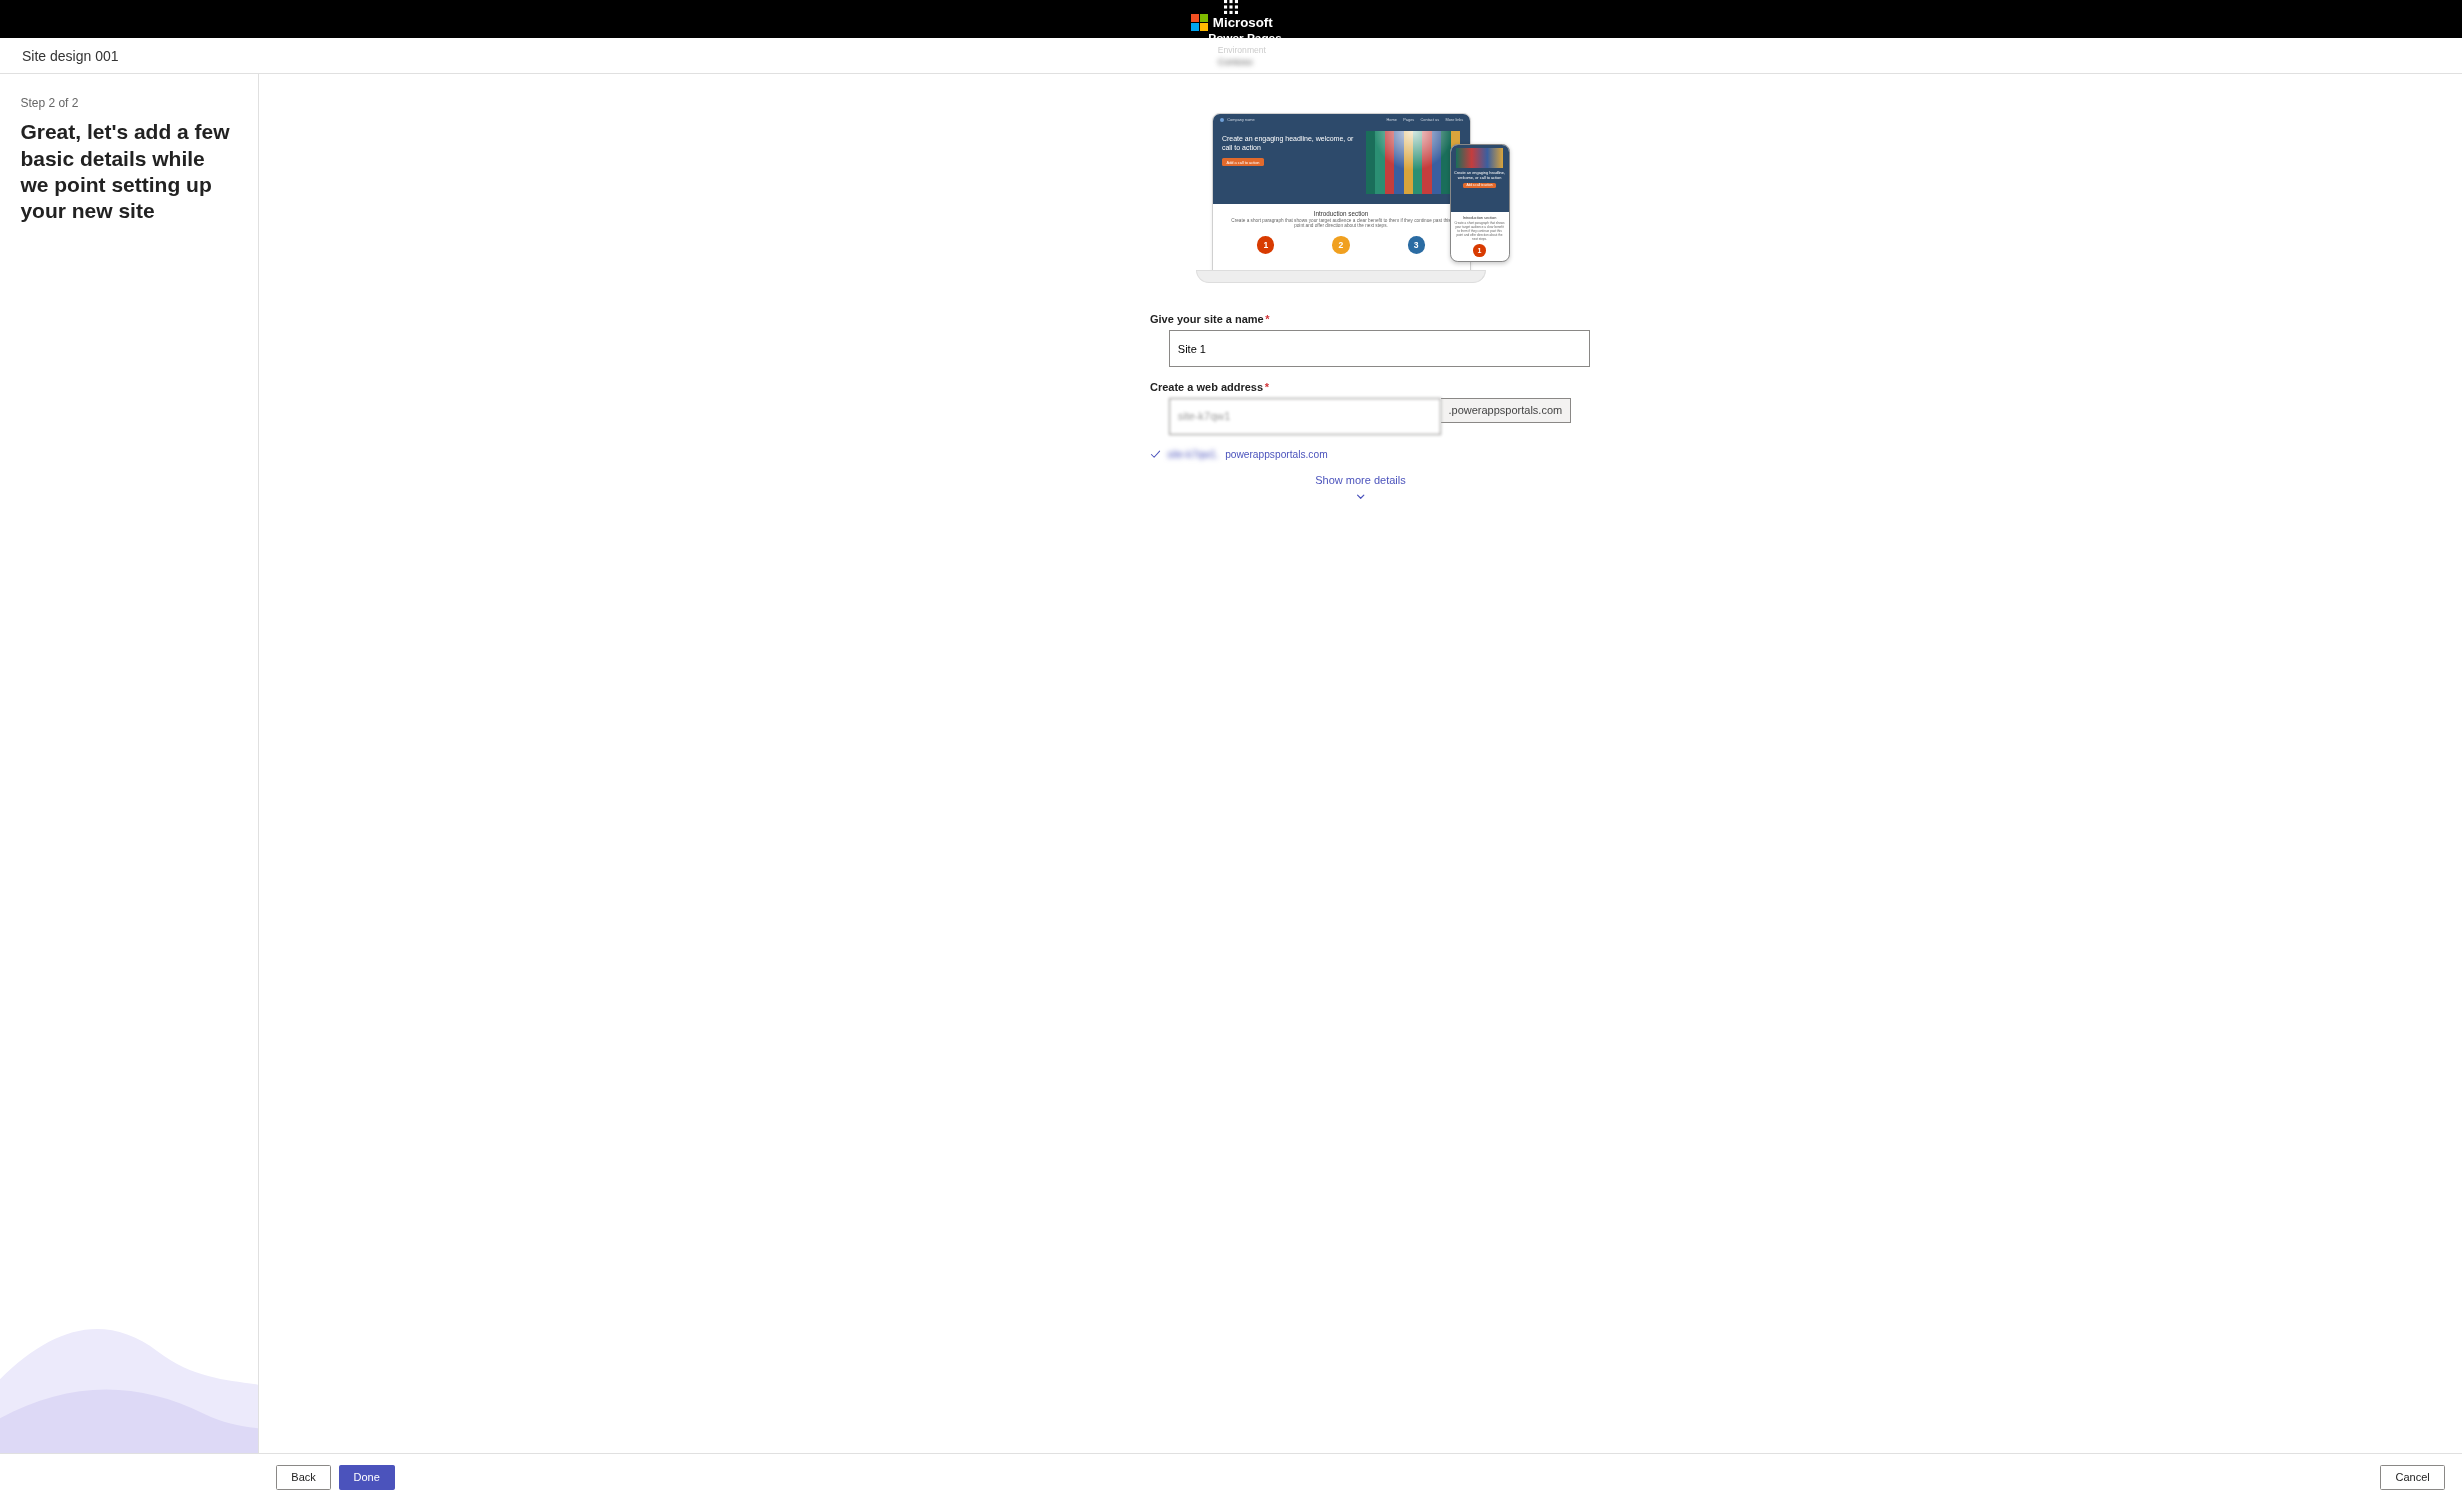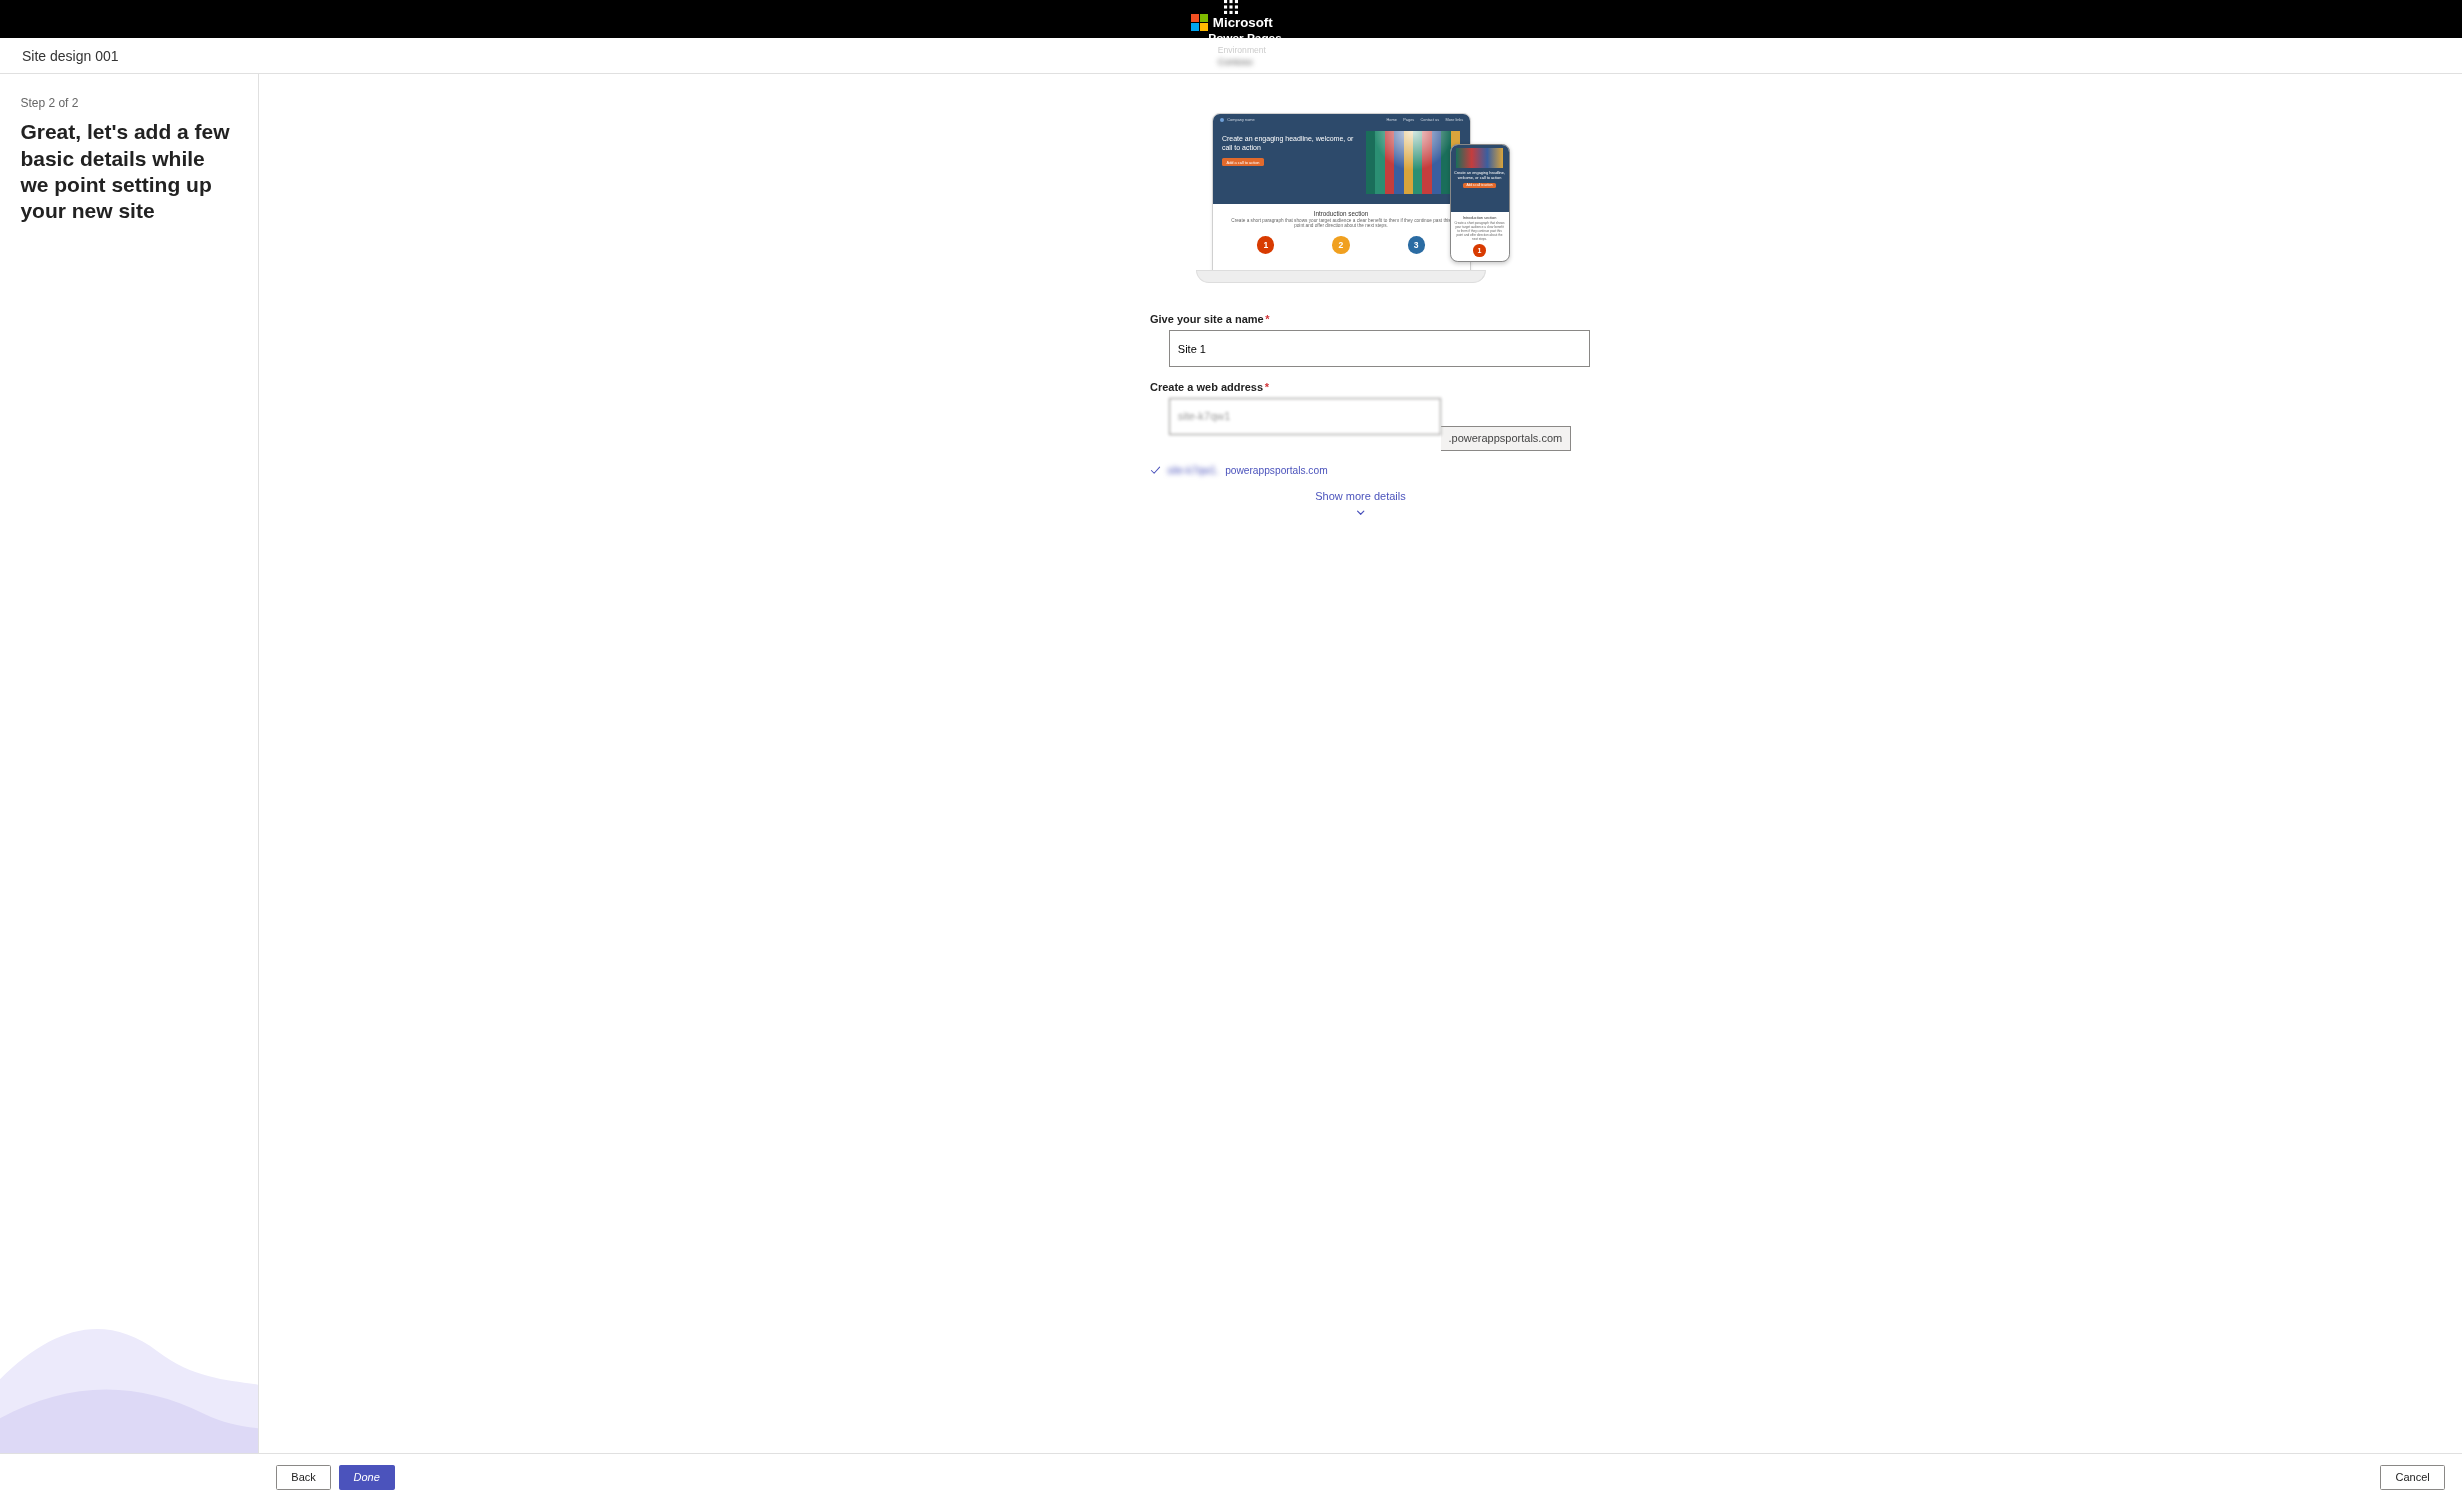--- a/index.html
+++ b/index.html
@@ -238,21 +238,20 @@
   .addr-suffix {
     height: 25px;
     border: 0.8px solid #8a8886;
     border-left: none;
     background: #f3f2f1;
     font-size: 11px;
     color: #444;
     display:flex; align-items:center;
     padding: 0 7.8px;
     white-space: nowrap;
-    margin-top: 28px;
   }
   .validated-row {
     display:flex; align-items:flex-start; gap:6.3px;
     margin-top:14px;
     font-size:10.2px;
     color:#4b53bc;
   }
   .validated-row svg { width:11px; height:11px; stroke:#4b53bc; fill:none; }
   .validated-row .blur { filter: blur(2.4px); color:#4b53bc; }
   .show-more {
@@ -282,21 +281,20 @@
     border-radius: 1.6px;
     cursor: pointer;
     border: 0.8px solid #8a8886;
     background: #fff;
     color: #222;
   }
   .btn.primary {
     background: #4b53bc;
     border-color: #4b53bc;
     color: #fff;
-    font-style: italic;
   }
 
   @media (max-width: 942px){
     .footer-left { margin-left: 15.7px; }
   }
 </style>
 </head>
 <body>
 
 <div class="top-header">

